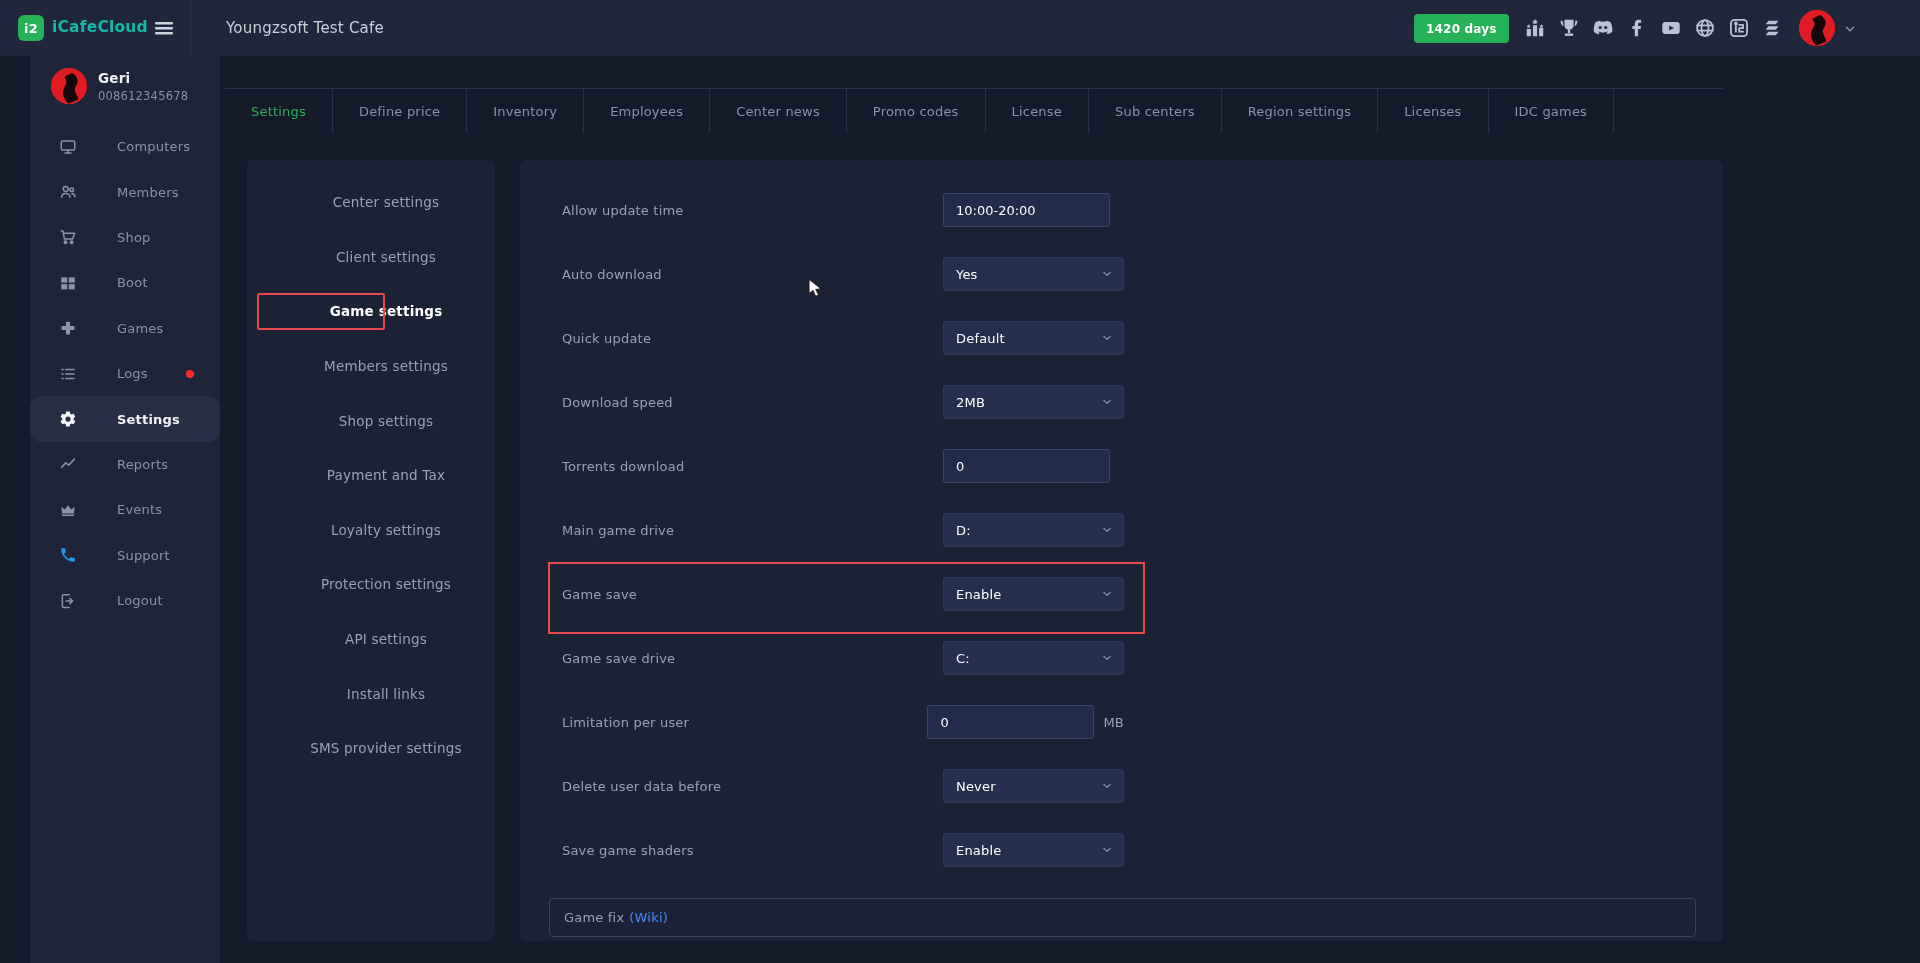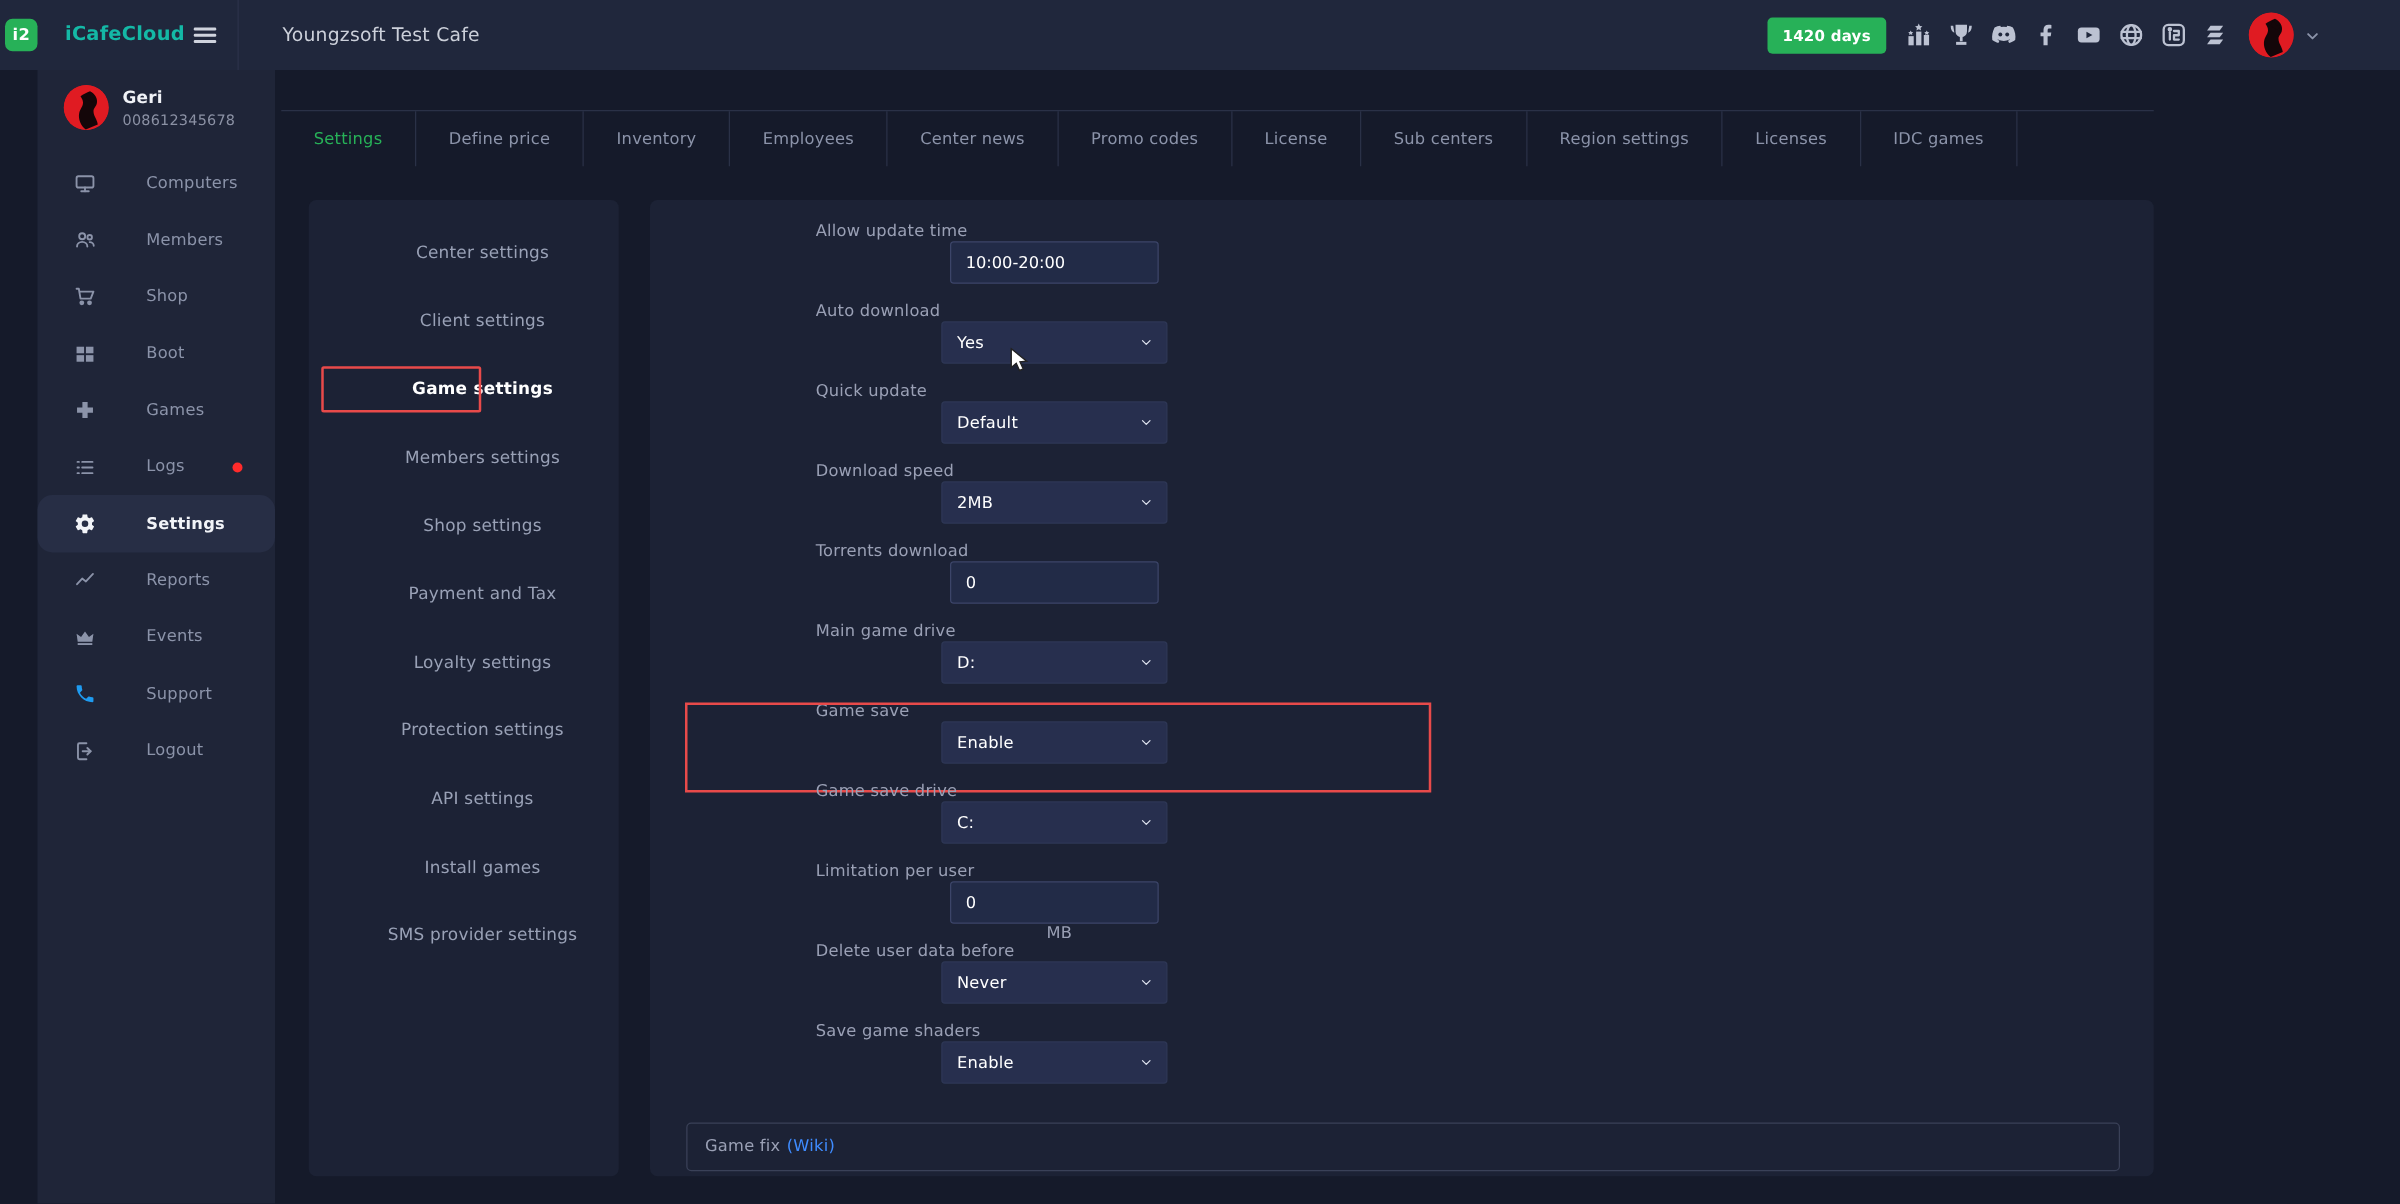--- a/index.html
+++ b/index.html
@@ -14,21 +14,21 @@
     position:relative;overflow:hidden;background:var(--bg-page);
     font-family:"DejaVu Sans","Liberation Sans",sans-serif;color:var(--text);
     letter-spacing:.2px;
   }
   .icon{display:inline-flex;align-items:center;justify-content:center;}
   .icon svg{display:block;}
 
   
   .topbar{position:absolute;left:0;top:0;width:1920px;height:56px;background:var(--bg-topbar);}
   .topbar-divider{position:absolute;left:190px;top:0;width:1px;height:56px;background:#2b3249;}
-  .logo-box{position:absolute;left:4px;top:15px;width:26px;height:26px;border-radius:6px;
+  .logo-box{position:absolute;left:18px;top:15px;width:26px;height:26px;border-radius:6px;
     background:var(--accent);display:flex;align-items:center;justify-content:center;
     color:#fff;font-weight:bold;font-size:13px;}
   .brand-text{position:absolute;left:52px;top:18px;font-size:15.5px;font-weight:bold;color:#14b8a6;}
   .hamburger{position:absolute;left:152px;top:16px;width:24px;height:24px;color:#cfd3dd;cursor:pointer;}
   .topbar-title{position:absolute;left:226px;top:19px;font-size:15px;color:#ccd0da;}
   .badge{position:absolute;left:1414px;top:14px;height:29px;border-radius:4px;background:var(--accent);
     color:#fff;font-size:12px;font-weight:bold;display:flex;align-items:center;padding:0 12px;}
   .topbar-icons{position:absolute;left:1524px;top:17px;display:flex;gap:12px;color:#bcc2d2;}
   .topbar-icons .icon{width:22px;height:22px;cursor:pointer;}
   .avatar{width:36px;height:36px;border-radius:50%;overflow:hidden;background:#e01b22;display:block;}
@@ -61,21 +61,21 @@
   .menu-item{position:relative;height:54.6px;display:flex;align-items:center;padding-left:30px;
     font-size:13.5px;color:#99a1b6;cursor:pointer;justify-content:center;}
   .menu-item.active{color:#fff;font-weight:bold;}
   .menu-annotation{position:absolute;left:10px;top:9px;width:128px;height:37px;
     border:2px solid var(--red);border-radius:2px;pointer-events:none;}
 
   
   .formpanel{position:absolute;left:520px;top:160px;width:1203px;height:781px;background:var(--bg-panel);
     border-radius:6px;overflow:hidden;}
   .form-rows{padding:18px 0 0 42px;}
-  .form-row{position:relative;display:flex;align-items:center;height:64px;width:562px;flex-direction:column;}
+  .form-row{position:relative;display:flex;align-items:center;height:64px;width:562px;}
   .form-label{width:381px;font-size:13px;color:var(--label);}
   .text-input{width:167px;height:34px;background:var(--bg-input);border:1px solid var(--border-input);
     border-radius:3px;color:#fff;font-size:13px;padding:0 12px;outline:none;
     font-family:"DejaVu Sans","Liberation Sans",sans-serif;}
   .select{width:181px;height:34px;background:var(--bg-select);border:1px solid #2e3756;border-radius:3px;
     display:flex;align-items:center;justify-content:space-between;padding:0 10px 0 12px;
     color:#fff;font-size:13px;cursor:pointer;}
   .select .icon{width:12px;height:12px;color:#dfe3ee;}
   .suffix{margin-left:9px;font-size:13px;color:var(--label);}
   .row-annotation{position:absolute;left:-14px;top:0;width:597px;height:72px;
@@ -363,21 +363,21 @@
     <div class="menu-item">
       <span>Loyalty settings</span>
     </div>
     <div class="menu-item">
       <span>Protection settings</span>
     </div>
     <div class="menu-item">
       <span>API settings</span>
     </div>
     <div class="menu-item">
-      <span>Install games</span>
+      <span>Install links</span>
     </div>
     <div class="menu-item">
       <span>SMS provider settings</span>
     </div>
   </div>
 
 <div class="formpanel">
   <div class="form-rows" id="form-rows">
       <div class="form-row">
         <div class="form-label">Allow update time</div>

